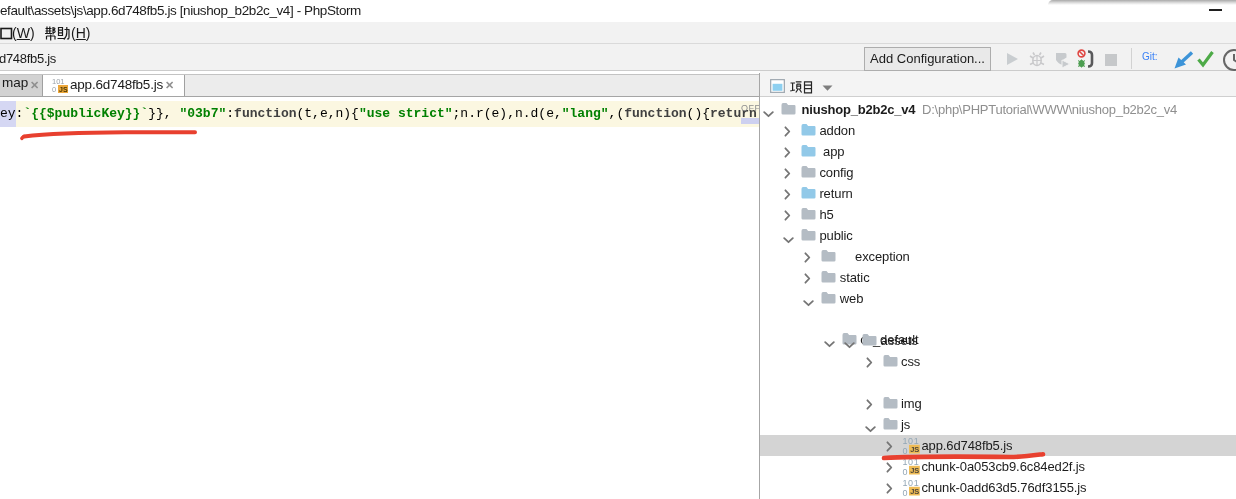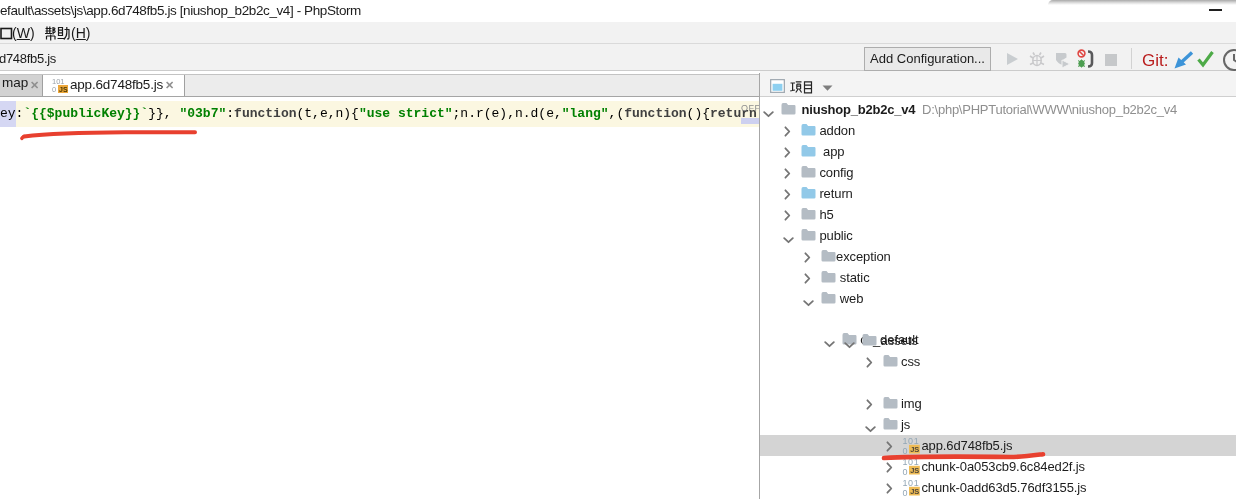--- a/index.html
+++ b/index.html
@@ -19,21 +19,21 @@
 #menubar { left:0; top:22px; width:1236px; height:22px; background:#f2f2f2; border-bottom:1px solid #dadada; }
 .menuitem { position:absolute; top:25px; font-size:14px; color:#1a1a1a; white-space:pre; }
 
 
 #toolrow { left:0; top:44px; width:1236px; height:27px; background:#f2f2f2; border-bottom:1px solid #cccccc; }
 #crumb { left:-1px; top:51px; font-size:13px; color:#1b1b1b; letter-spacing:-0.3px; }
 #whitegap { left:0; top:72px; width:760px; height:2px; background:#ffffff; }
 
 #addcfg { left:864px; top:47px; width:127px; height:24px; background:#e9e9e9; border:1px solid #adadad;
   font-size:13px; color:#1a1a1a; text-align:center; line-height:22px; }
-#gitlabel { left:1142px; top:51px; font-size:17px; color:#b91c1c; }
+#gitlabel { left:1142px; top:51px; font-size:10px; color:#3b82f6; }
 #tbsep { left:1131px; top:48px; width:1px; height:21px; background:#d2d2d2; }
 
 
 #tabstrip { left:0; top:74px; width:760px; height:23px; background:#ececec;
   border-top:1px solid #c3c3c3; border-bottom:1px solid #a5a5a5; }
 #tab1 { left:0; top:75px; width:43px; height:21px; background:#d2d2d2; border-right:1px solid #a0a0a0; }
 #tab1 .lbl { position:absolute; left:2px; top:0; font-size:13.5px; color:#1a1a1a; }
 #tab2 { left:43px; top:75px; width:142px; height:21px; background:#ffffff; border-right:1px solid #a0a0a0; }
 #tab2 .lbl { position:absolute; left:27px; top:2px; font-size:13.5px; color:#1a1a1a; letter-spacing:-0.2px; }
 .tabx { position:absolute; top:4px; font-size:11px; color:#909090; font-weight:bold; }
@@ -243,21 +243,21 @@
         </svg></span>
       <span class="lbl" style="left:59.4px;">public</span>
     </div>
   <div class="trow" style="top:147px;">
       <span class="chev" style="left:44.3px;"><svg width="7" height="11" viewBox="0 0 7 11">
           <polyline points="1.4,1.3 5.3,5.5 1.4,9.7" fill="none" stroke="#757575" stroke-width="1.8" stroke-linecap="round" stroke-linejoin="round"></polyline>
         </svg></span>
       <span class="fico" style="left:61.3px;"><svg width="15" height="13" viewBox="0 0 15 13">
           <path d="M0.5,3 q0,-2 1.6,-2 h3.4 l1.6,2 h6.3 q1.1,0 1.1,1.3 v7 q0,1.3 -1.4,1.3 h-11.2 q-1.4,0 -1.4,-1.3 z" fill="#b4bcc4"></path>
         </svg></span>
-      <span class="lbl" style="left:76px;">exception</span>
+      <span class="lbl" style="left:95px;">exception</span>
     </div>
   <div class="trow" style="top:168px;">
       <span class="chev" style="left:44.3px;"><svg width="7" height="11" viewBox="0 0 7 11">
           <polyline points="1.4,1.3 5.3,5.5 1.4,9.7" fill="none" stroke="#757575" stroke-width="1.8" stroke-linecap="round" stroke-linejoin="round"></polyline>
         </svg></span>
       <span class="fico" style="left:61.3px;"><svg width="15" height="13" viewBox="0 0 15 13">
           <path d="M0.5,3 q0,-2 1.6,-2 h3.4 l1.6,2 h6.3 q1.1,0 1.1,1.3 v7 q0,1.3 -1.4,1.3 h-11.2 q-1.4,0 -1.4,-1.3 z" fill="#b4bcc4"></path>
         </svg></span>
       <span class="lbl" style="left:79.8px;">static</span>
     </div>

